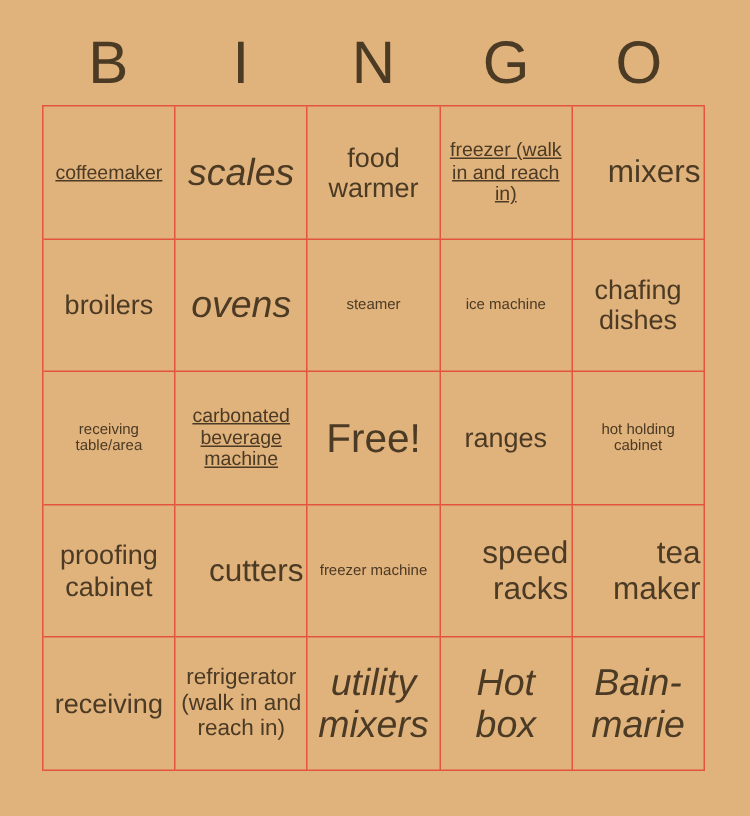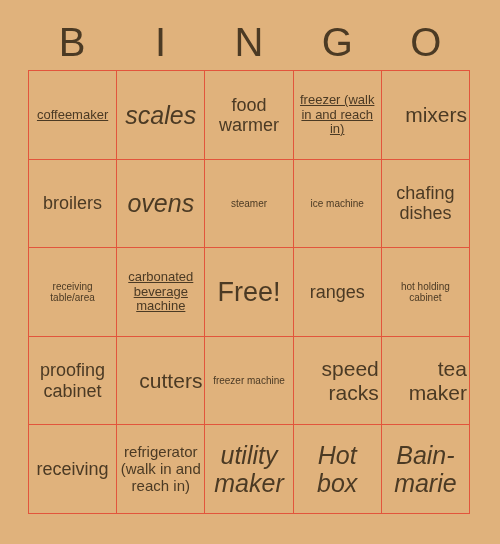--- a/index.html
+++ b/index.html
@@ -158,21 +158,21 @@
         <span class="cell-text sz-xl">tea maker</span>
       </div>
 
     <div class="cell">
         <span class="cell-text sz-l">receiving</span>
       </div>
     <div class="cell">
         <span class="cell-text sz-xs">refrigerator (walk in and reach in)</span>
       </div>
     <div class="cell">
-        <span class="cell-text sz-xxl">utility maker</span>
+        <span class="cell-text sz-xxl">utility mixers</span>
       </div>
     <div class="cell">
         <span class="cell-text sz-xxl">Hot box</span>
       </div>
     <div class="cell">
         <span class="cell-text sz-xxl">Bain-marie</span>
       </div>
 
   </div>
 </div>

